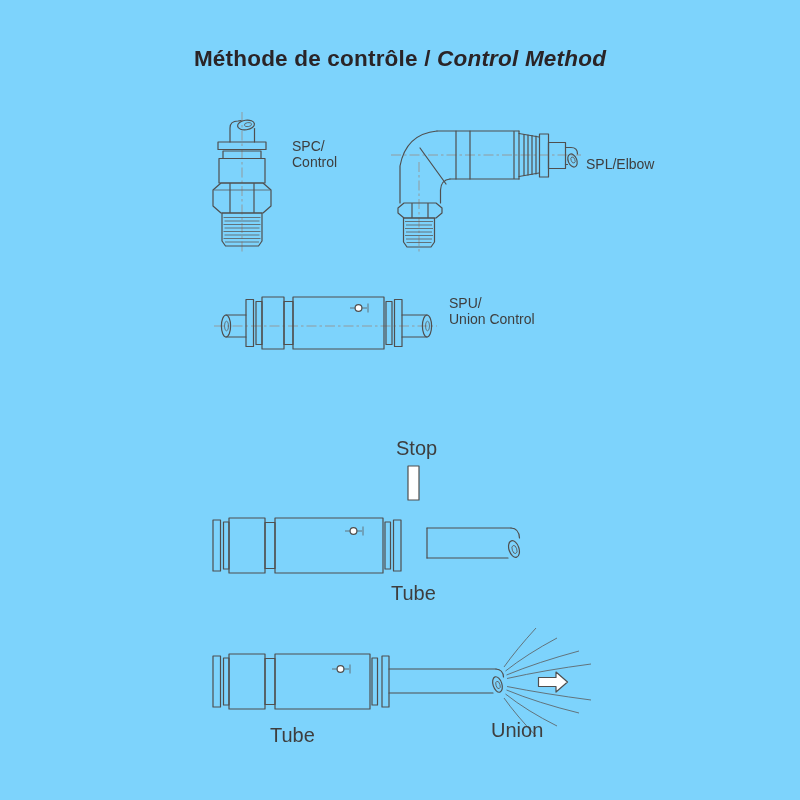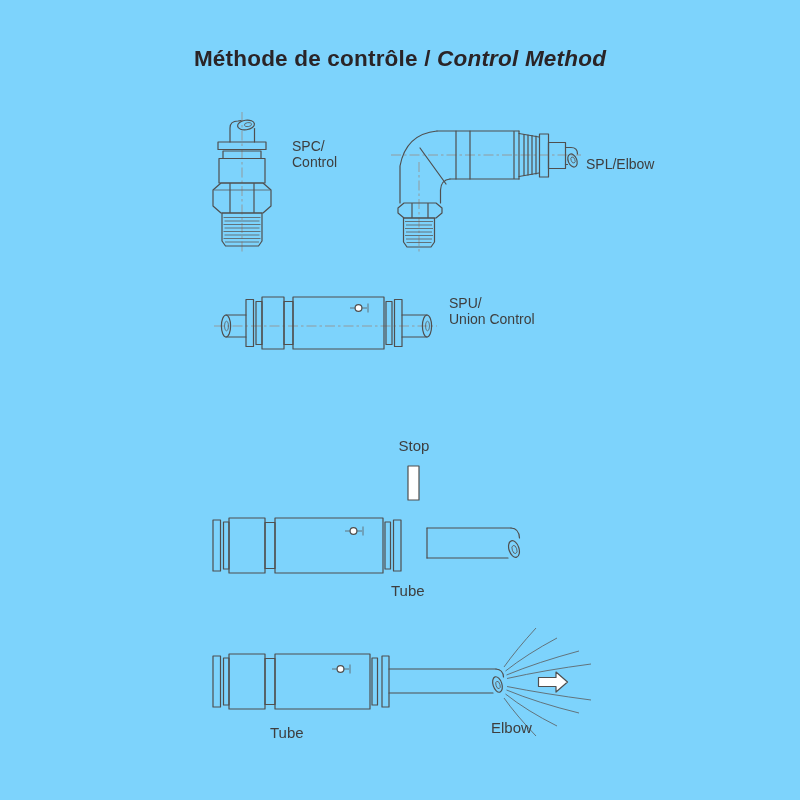--- a/index.html
+++ b/index.html
@@ -2,21 +2,21 @@
 <html><head>
 <meta charset="utf-8">
 <style>
   html,body{margin:0;padding:0;background:#ffffff;}
   .page{position:relative;width:800px;height:800px;background:#7dd3fc;overflow:hidden;
         font-family:"Liberation Sans", sans-serif;}
   .title{position:absolute;top:31px;left:0;width:100%;text-align:center;
          font-size:22.5px;font-weight:bold;color:#2a2427;letter-spacing:.2px;}
   .title .en{font-style:italic;}
   .fig-label{position:absolute;color:#3e3e3e;font-size:14px;line-height:1.13;white-space:nowrap;}
-  .small-label{position:absolute;color:#3e3e3e;font-size:15px;white-space:nowrap;}
+  .small-label{position:absolute;color:#3e3e3e;font-size:20px;white-space:nowrap;}
   #spc-label{left:292px;top:139px;}
   #spl-label{left:586px;top:157px;}
   #spu-label{left:449px;top:296px;}
   #stop-label{left:396px;top:437px;width:36px;text-align:center;}
   #tube-mid-label{left:391px;top:582px;}
   #tube-bottom-label{left:270px;top:724px;}
   #flow-label{left:491px;top:719px;}
   svg{position:absolute;left:0;top:0;}
   .ln{stroke:#4f4f4f;stroke-width:1.2;fill:none;stroke-linecap:round;stroke-linejoin:round;}
   .fw{stroke:#4f4f4f;stroke-width:1.2;fill:#ffffff;stroke-linejoin:round;}
@@ -225,15 +225,15 @@
   <div class="fig-label" id="spl-label">SPL/Elbow</div>
 
   <div class="fig-label" id="spu-label">
     <div>SPU/</div>
     <div>Union Control</div>
   </div>
 
   <div class="small-label" id="stop-label">Stop</div>
   <div class="small-label" id="tube-mid-label">Tube</div>
   <div class="small-label" id="tube-bottom-label">Tube</div>
-  <div class="small-label" id="flow-label">Elbow</div>
+  <div class="small-label" id="flow-label">Union</div>
 
 </div>
 
 </body></html>

